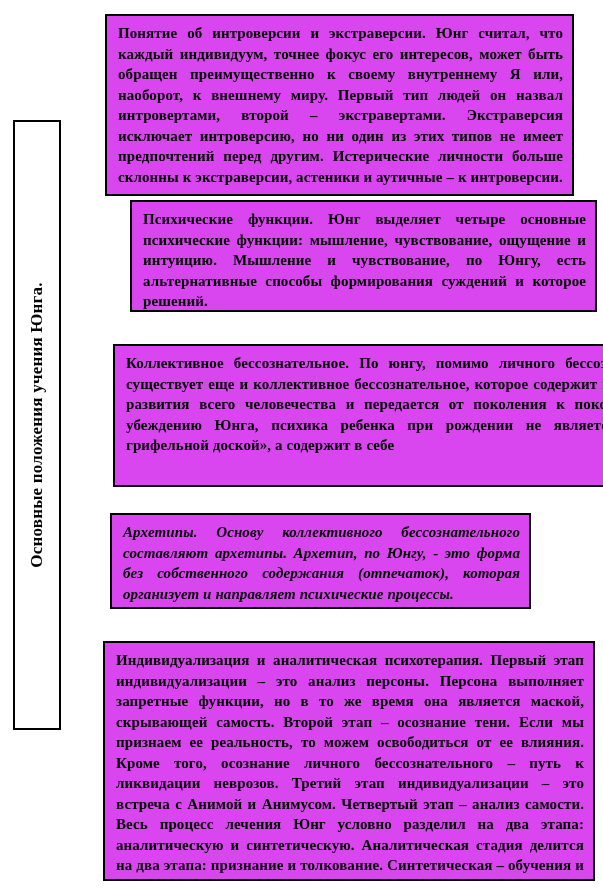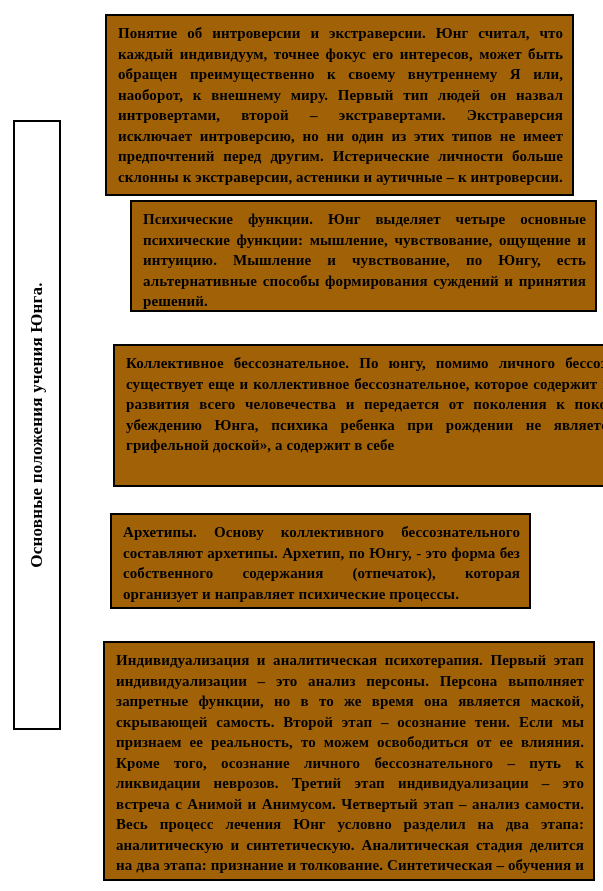--- a/index.html
+++ b/index.html
@@ -9,21 +9,21 @@
     height: 891px;
     background: #ffffff;
     font-family: "Liberation Serif", "DejaVu Serif", serif;
     color: #000000;
     overflow: hidden;
   }
   .tbox {
     position: absolute;
     box-sizing: border-box;
     border: 2px solid #000000;
-    background: #a16207;
+    background: #d946ef;
     font-weight: bold;
     font-size: 15px;
     line-height: 20.5px;
     text-align: justify;
     padding: 7px 9px 6px 11px;
     overflow: hidden;
     letter-spacing: 0.1px;
   }
   .tbox .italic { }
   .sidebar {
@@ -38,35 +38,35 @@
     top: 50%; left: 50%;
     transform: translate(-50%, -50%) rotate(-90deg);
     white-space: nowrap;
     font-weight: bold;
     font-size: 17px;
     letter-spacing: 0.2px;
   }
   .box1 { left: 105px; top: 14px;  width: 469px; height: 182px; }
   .box2 { left: 130px; top: 200px; width: 467px; height: 112px; }
   .box3 { left: 113px; top: 344px; width: 582px; height: 143px; }
-  .box4 { left: 110px; top: 513px; width: 421px; height: 96px;  }
+  .box4 { left: 110px; top: 513px; width: 421px; height: 96px; font-style: italic;  }
   .box5 { left: 103px; top: 641px; width: 492px; height: 240px; }
 </style>
 </head>
 <body>
 
 <div class="canvas">
 
   <div class="sidebar">
     <span class="sidebar-label">Основные положения учения Юнга.</span>
   </div>
 
   <div class="tbox box1"><span>Понятие об интроверсии и экстраверсии. Юнг считал, что каждый индивидуум, точнее фокус его интересов, может быть обращен преимущественно к своему внутреннему Я или, наоборот, к внешнему миру. Первый тип людей он назвал интровертами, второй – экстравертами. Экстраверсия исключает интроверсию, но ни один из этих типов не имеет предпочтений перед другим. Истерические личности больше склонны к экстраверсии, астеники и аутичные – к интроверсии.</span></div>
 
-  <div class="tbox box2"><span>Психические функции. Юнг выделяет четыре основные психические функции: мышление, чувствование, ощущение и интуицию. Мышление и чувствование, по Юнгу, есть альтернативные способы формирования суждений и принятия решений.</span></div>
+  <div class="tbox box2"><span>Психические функции. Юнг выделяет четыре основные психические функции: мышление, чувствование, ощущение и интуицию. Мышление и чувствование, по Юнгу, есть альтернативные способы формирования суждений и которое решений.</span></div>
 
   <div class="tbox box3"><span>Коллективное бессознательное. По юнгу, помимо личного бессознательного существует еще и коллективное бессознательное, которое содержит в себе опыт развития всего человечества и передается от поколения к поколению. По убеждению Юнга, психика ребенка при рождении не является «чистой грифельной доской», а содержит в себе</span></div>
 
   <div class="tbox box4"><span>Архетипы. Основу коллективного бессознательного составляют архетипы. Архетип, по Юнгу, - это форма без собственного содержания (отпечаток), которая организует и направляет психические процессы.</span></div>
 
   <div class="tbox box5"><span>Индивидуализация и аналитическая психотерапия. </span><span class="italic">Первый этап</span><span> индивидуализации – это анализ персоны. Персона выполняет запретные функции, но в то же время она является маской, скрывающей самость. </span><span class="italic">Второй этап</span><span> – осознание тени. Если мы признаем ее реальность, то можем освободиться от ее влияния. Кроме того, осознание личного бессознательного – путь к ликвидации неврозов. </span><span class="italic">Третий этап</span><span> индивидуализации – это встреча с Анимой и Анимусом. </span><span class="italic">Четвертый этап</span><span> – анализ самости. Весь процесс лечения Юнг условно разделил на два этапа: аналитическую и синтетическую. Аналитическая стадия делится на два этапа: признание и толкование. Синтетическая – обучения и трансформации.</span></div>
 
 </div>
 
 </body></html>

